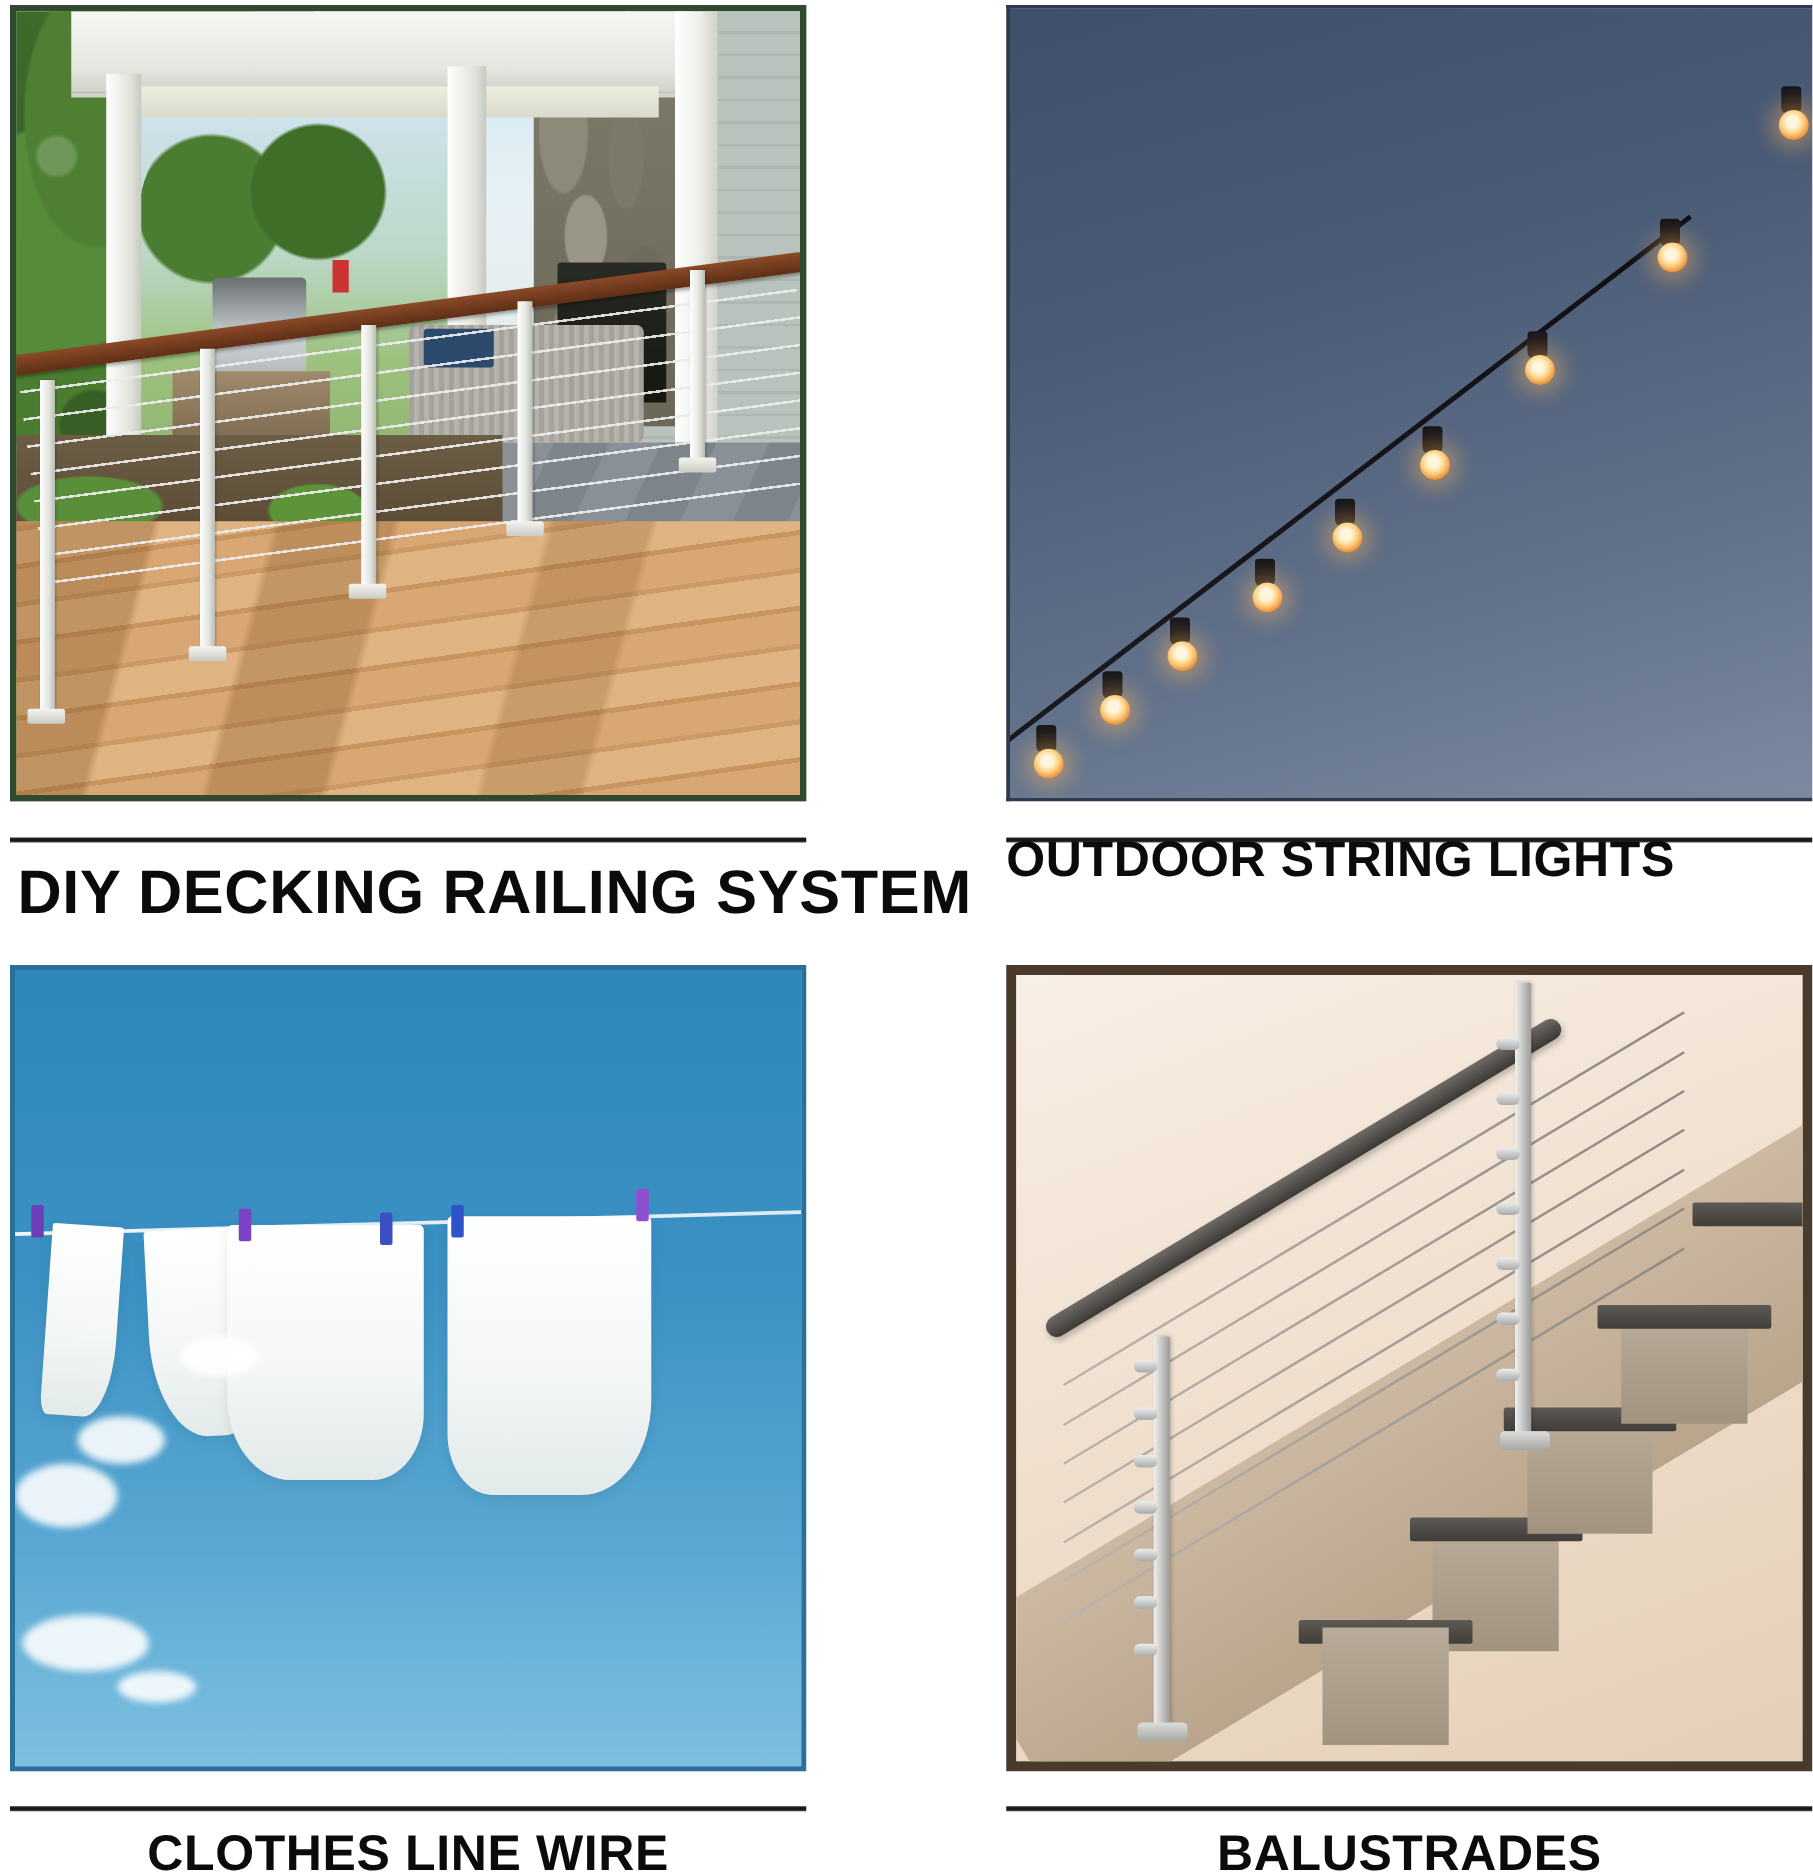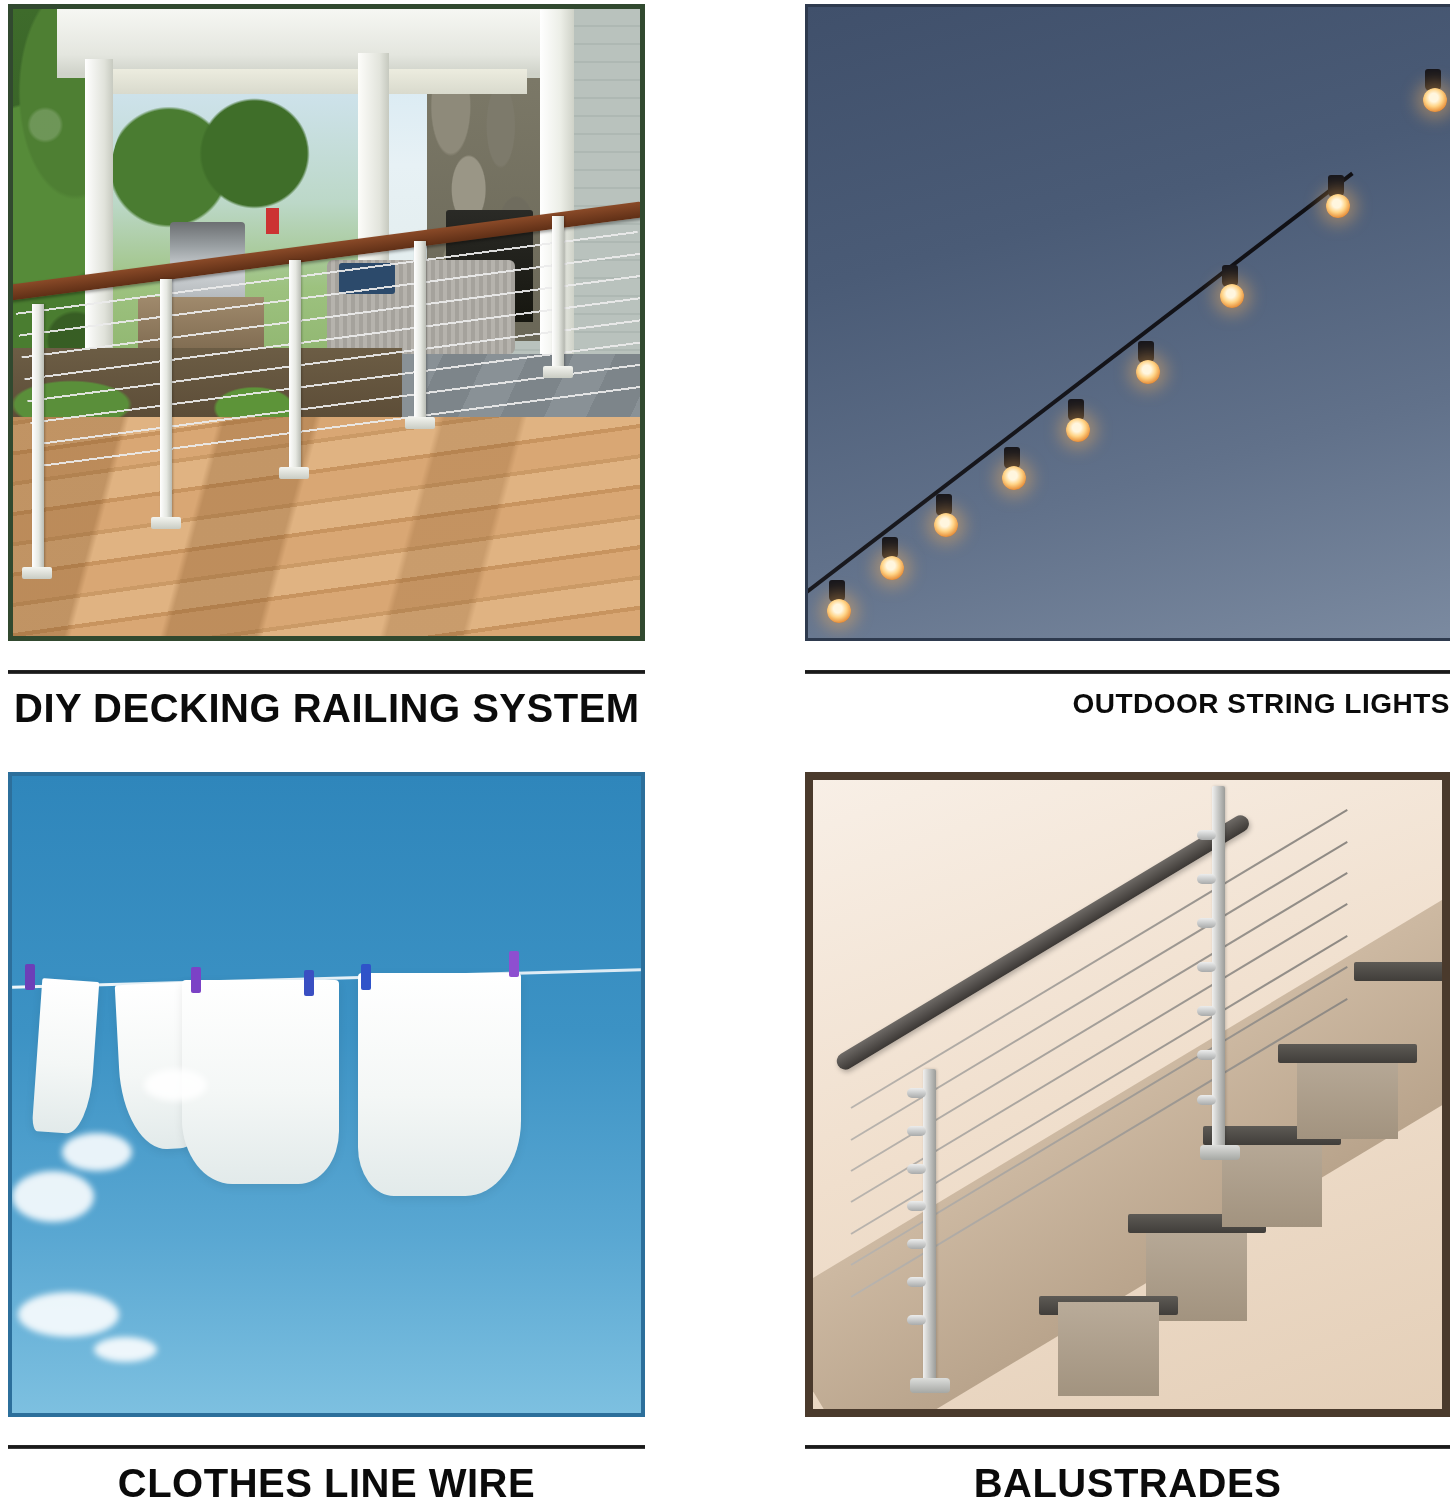--- a/index.html
+++ b/index.html
@@ -227,21 +227,21 @@
       <div class="rpost" style="left:44%;top:40%;height:34%;"></div>
       <div class="rbase" style="left:42.5%;top:73%;"></div>
       <div class="rpost" style="left:64%;top:37%;height:29%;"></div>
       <div class="rbase" style="left:62.5%;top:65%;"></div>
       <div class="rpost" style="left:86%;top:33%;height:25%;"></div>
       <div class="rbase" style="left:84.5%;top:57%;"></div>
     </div>
   </div>
 
   <div class="divider" style="left:8px; top:670px; width:637px;"></div>
-  <div class="caption" style="left:14px; top:686px; font-size:40px;">DIY DECKING RAILING SYSTEM</div>
+  <div class="caption" style="left:14px; top:686px; font-size:49px;">DIY DECKING RAILING SYSTEM</div>
 
   <div class="cell photo" id="p2">
     <div class="photo-inner">
       <div class="sl-wire"></div>
 
       <div class="socket" style="left:21px;  top:573px;"></div>
       <div class="bulb" style="left:19px;  top:592px;"></div>
 
       <div class="socket" style="left:74px;  top:530px;"></div>
       <div class="bulb" style="left:72px;  top:549px;"></div>
@@ -263,21 +263,21 @@
 
       <div class="socket" style="left:520px; top:168px;"></div>
       <div class="bulb" style="left:518px; top:187px;"></div>
 
       <div class="socket" style="left:617px; top:62px;"></div>
       <div class="bulb" style="left:615px; top:81px;"></div>
     </div>
   </div>
 
   <div class="divider" style="left:805px; top:670px; width:645px;"></div>
-  <div class="caption" style="left:805px; top:688px; width:645px; text-align:right; font-size:28px;">OUTDOOR STRING LIGHTS</div>
+  <div class="caption" style="left:805px; top:666px; width:645px; text-align:left; font-size:40px;">OUTDOOR STRING LIGHTS</div>
 
   <div class="cell photo" id="p3">
     <div class="photo-inner">
       <div class="cl-line"></div>
 
       <div class="cloth" style="left:4%;top:32%;width:9%;height:24%;border-radius:2px 2px 40% 10%;transform:rotate(4deg);"></div>
       <div class="cloth" style="left:17%;top:32.5%;width:14%;height:26%;border-radius:3px 3px 35% 50%;transform:rotate(-3deg);"></div>
       <div class="cloth" style="left:27%;top:32%;width:25%;height:32%;border-radius:4px 4px 26% 32%;"></div>
       <div class="cloth" style="left:55%;top:31%;width:26%;height:35%;border-radius:4px 4px 34% 22%;"></div>
 

